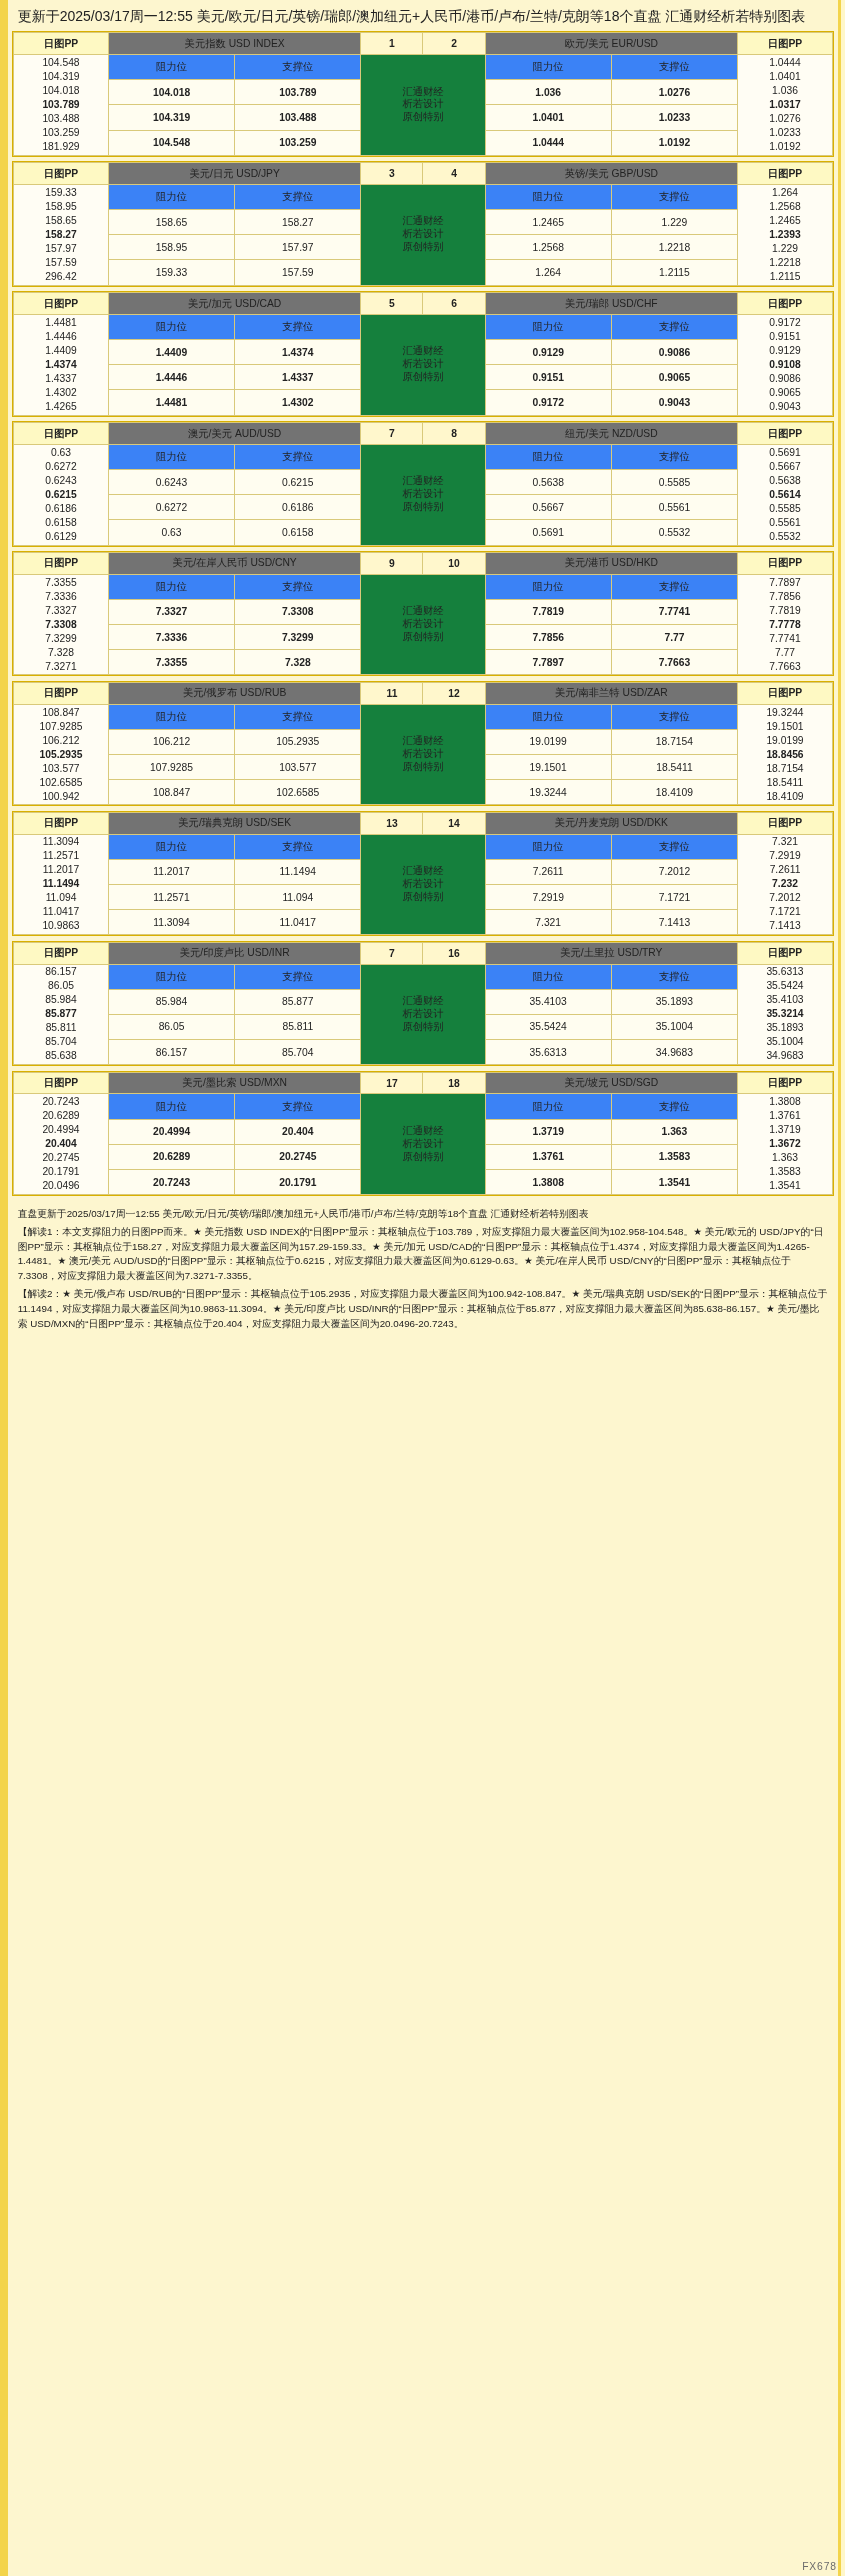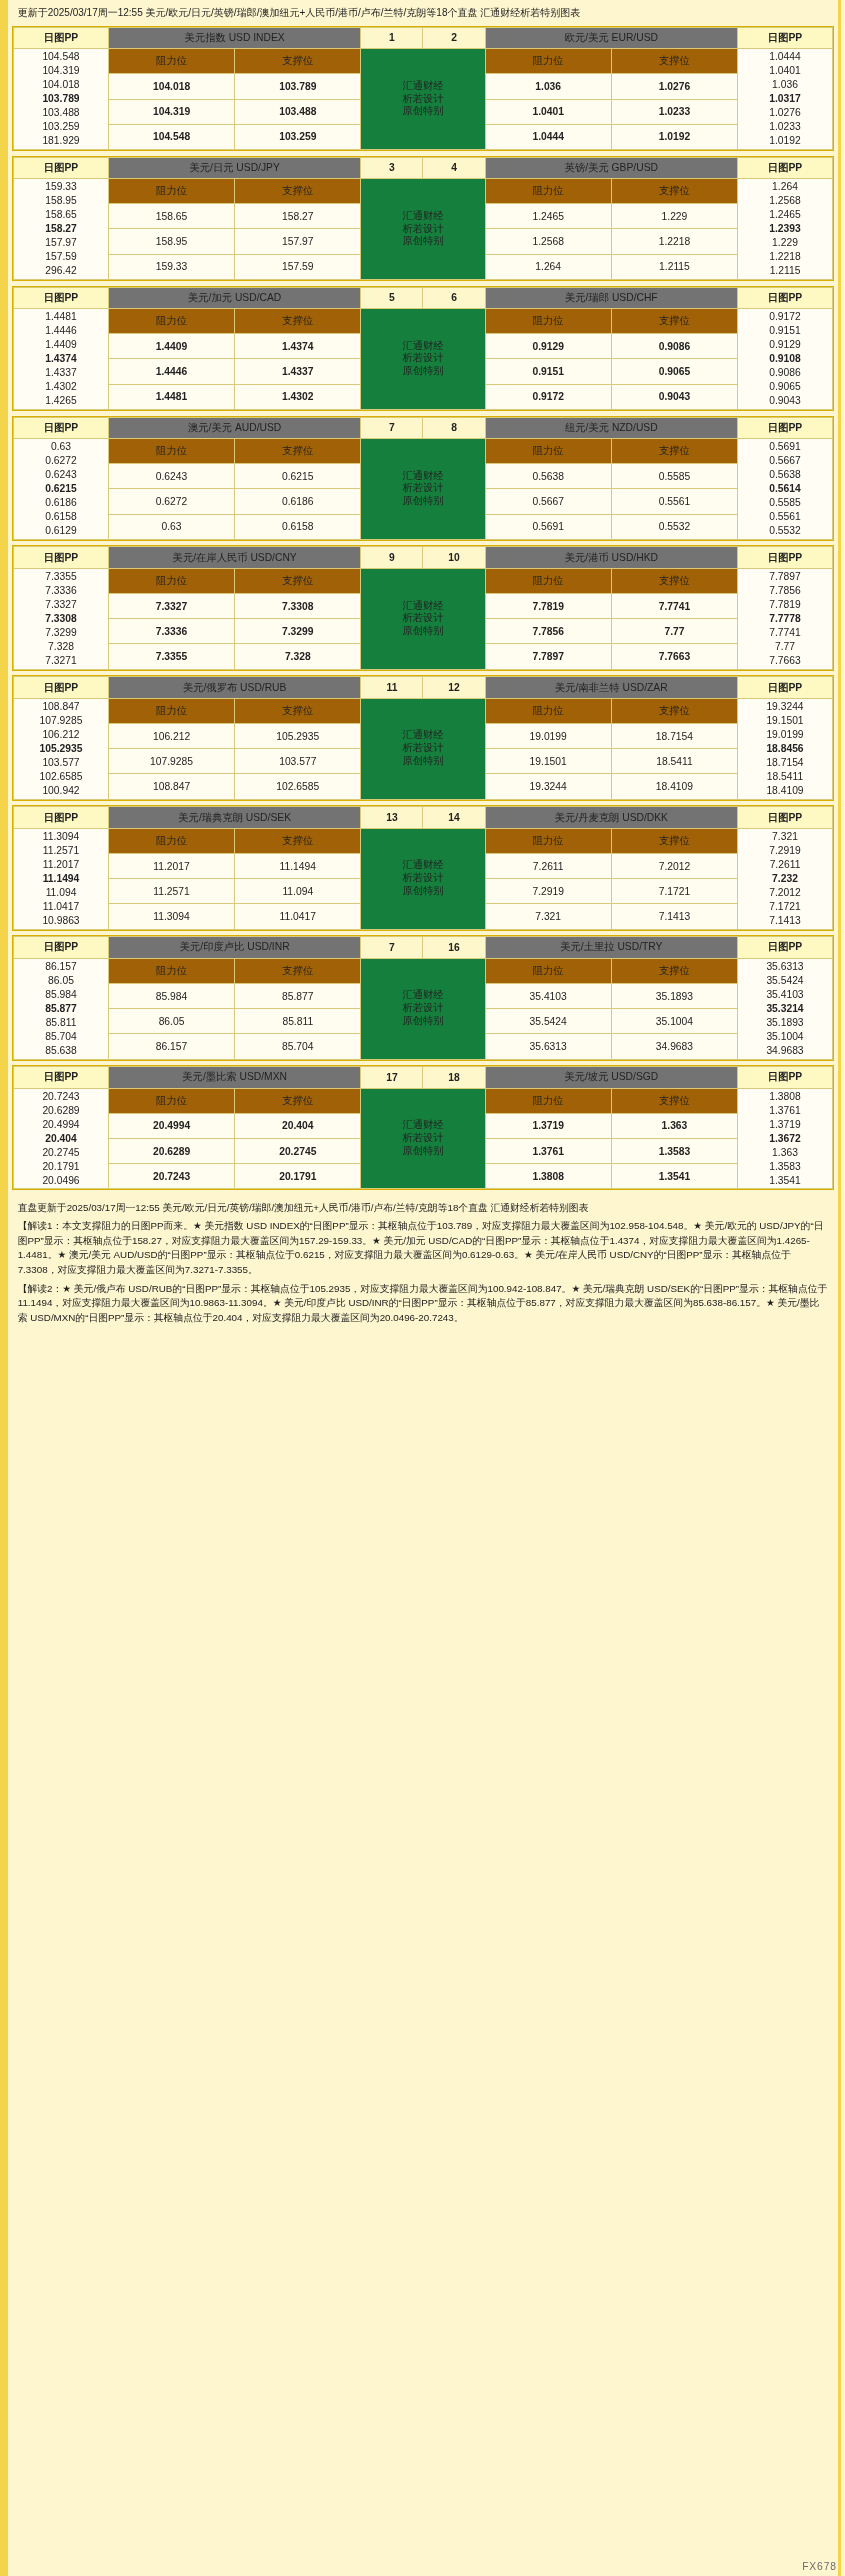--- a/index.html
+++ b/index.html
@@ -27,21 +27,21 @@
   }
   .title{
     text-align:center;
     color:#d12b2b;
     font-size:18px;
     font-weight:bold;
     letter-spacing:0.9px;
     padding:7.5px 0 6.5px 0;
   }
   .subtitle{
-    font-size:10px;
+    font-size:14px;
     color:#222;
     line-height:1.45;
     padding:0 3.7px 5.6px 5.6px;
   }
   .block{
     border:1.9px solid #d9b000;
     background:#fffdf0;
     margin-bottom:4.7px;
   }
   .blk-table{
@@ -64,21 +64,21 @@
     font-size:10.3px;
     color:#333;
   }
   .pair-head{
     background:#737373;
     color:#c0392b;
     font-weight:normal;
     font-size:11.2px;
   }
   .rs-head{
-    background:#a16207;
+    background:#3b82f6;
     color:#c0392b;
     font-size:10.3px;
   }
   .valbold{font-weight:bold;}
   .ppcol{
     background:#fffdf4;
     font-size:9.8px;
     color:#333;
     line-height:1.25;
     padding:1.9px 0;

